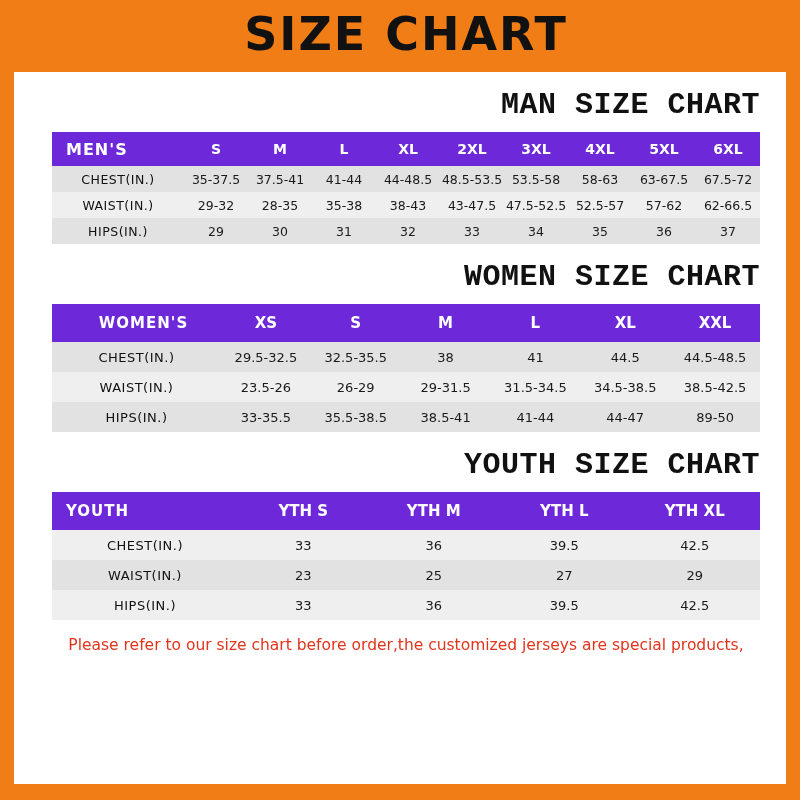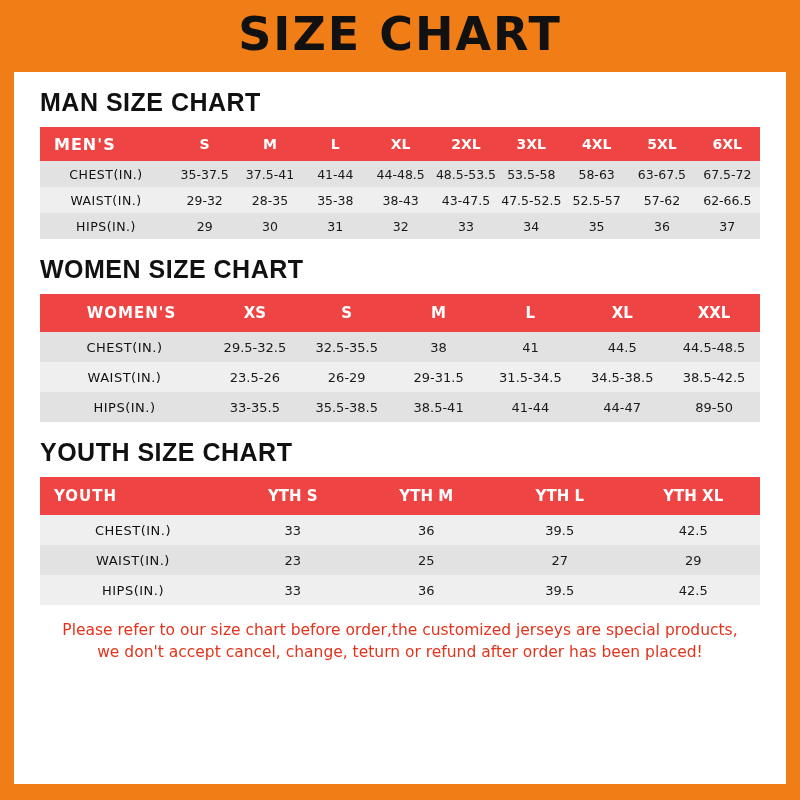--- a/index.html
+++ b/index.html
@@ -14,20 +14,21 @@
     overflow: hidden;
   }
   .page {
     position: relative;
     width: 800px;
     height: 800px;
     background: #ffffff;
     box-sizing: border-box;
     border-left: 14px solid #f07d16;
     border-right: 14px solid #f07d16;
+    padding-left: 12px;
   }
   .header-band {
     background: #f07d16;
     height: 72px;
     margin: 0 -14px;
     display: flex;
     align-items: center;
     justify-content: center;
   }
   .header-title {
@@ -36,44 +37,44 @@
     font-size: 46px;
     letter-spacing: 2px;
     color: #111111;
     line-height: 1;
     padding-bottom: 4px;
   }
   .section {
     padding: 0 26px;
   }
   .section-title {
-    text-align: left;
-    font-family: Liberation Sans, sans-serif;
+    text-align: right;
+    font-family: Liberation Mono, monospace;
     font-weight: bold;
-    font-size: 25px;
+    font-size: 30px;
     color: #111111;
     letter-spacing: 0.5px;
     margin: 16px 0 10px 0;
   }
   table.chart {
     width: 100%;
     border-collapse: collapse;
     table-layout: fixed;
   }
   table.chart td, table.chart th {
     text-align: center;
     font-size: 12.5px;
     color: #1a1a1a;
     font-family: "DejaVu Sans", sans-serif;
     padding: 0;
     height: 26px;
     vertical-align: middle;
   }
   table.chart thead th {
-    background: #ef4444;
+    background: #6d28d9;
     color: #ffffff;
     font-weight: bold;
     height: 34px;
     font-size: 14px;
   }
   table.chart thead th.rowlabel {
     text-align: left;
     padding-left: 14px;
     font-size: 16px;
     letter-spacing: 1px;
@@ -262,17 +263,16 @@
           <td>36</td>
           <td>39.5</td>
           <td>42.5</td>
         </tr>
       </tbody>
     </table>
   </div>
 
   <div class="notice">
     <div>Please refer to our size chart before order,the customized jerseys are special products,</div>
-    <div>we don't accept cancel, change, teturn or refund after order has been placed!</div>
   </div>
 
   <div class="footer-band"></div>
 </div>
 
 </body></html>

